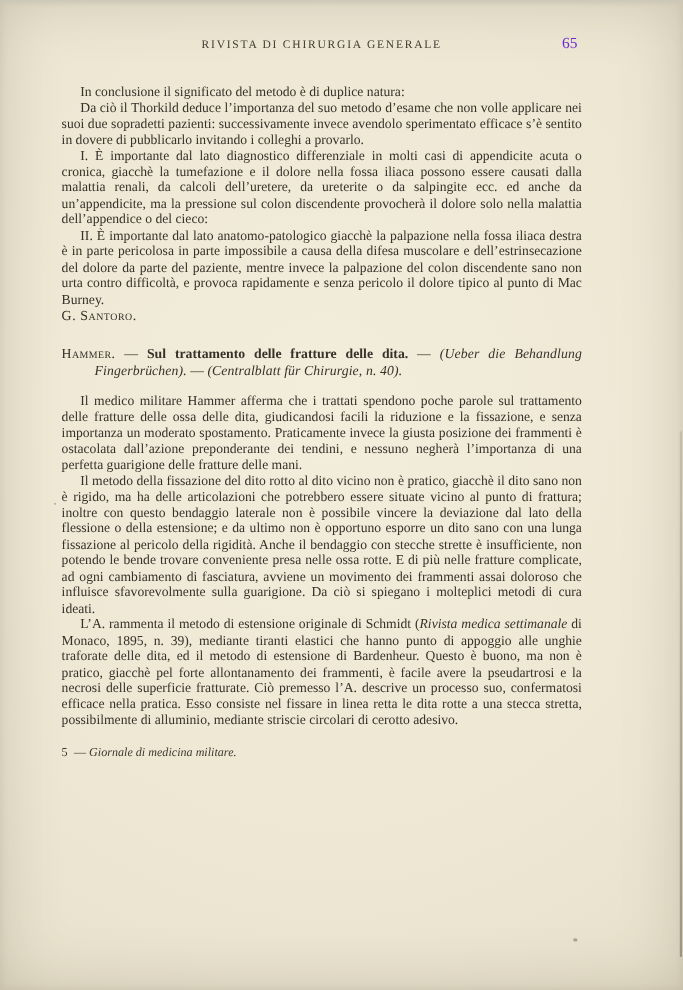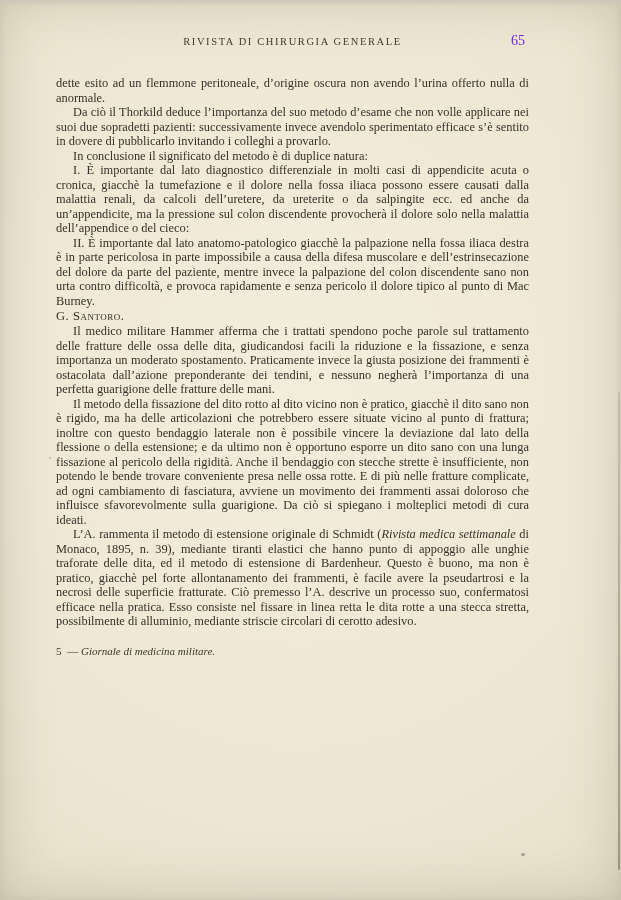--- a/index.html
+++ b/index.html
@@ -87,28 +87,36 @@
 <div class="speck-a"></div>
 <div class="speck-b"></div>
 
 <div class="content">
 
   <div class="page-header">
     <span class="journal-title">RIVISTA DI CHIRURGIA GENERALE</span>
     <span class="page-number">65</span>
   </div>
 
-  <p class="para continuation">dette esito ad un flemmone peritoneale, d’origine oscura non avendo l’urina offerto nulla di anormale.</p>
+  <p class="para">In conclusione il significato del metodo è di duplice natura:</p>
   <p class="para">Da ciò il Thorkild deduce l’importanza del suo metodo d’esame che non volle applicare nei suoi due sopradetti pazienti: successivamente invece avendolo sperimentato efficace s’è sentito in dovere di pubblicarlo invitando i colleghi a provarlo.</p>
-  <p class="para">In conclusione il significato del metodo è di duplice natura:</p>
   <p class="para">I. È importante dal lato diagnostico differenziale in molti casi di appendicite acuta o cronica, giacchè la tumefazione e il dolore nella fossa iliaca possono essere causati dalla malattia renali, da calcoli dell’uretere, da ureterite o da salpingite ecc. ed anche da un’appendicite, ma la pressione sul colon discendente provocherà il dolore solo nella malattia dell’appendice o del cieco:</p>
   <p class="para">II. È importante dal lato anatomo-patologico giacchè la palpazione nella fossa iliaca destra è in parte pericolosa in parte impossibile a causa della difesa muscolare e dell’estrinsecazione del dolore da parte del paziente, mentre invece la palpazione del colon discendente sano non urta contro difficoltà, e provoca rapidamente e senza pericolo il dolore tipico al punto di Mac Burney.</p>
 
   <p class="signature">G. Santoro.</p>
 
+  <p class="entry-heading">
+    <span class="author">Hammer.</span>
+    <span>—</span>
+    <span class="entry-title">Sul trattamento delle fratture delle dita.</span>
+    <span>—</span>
+    <i>(Ueber die Behandlung Fingerbrüchen).</i>
+    <span>—</span>
+    <i>(Centralblatt für Chirurgie, n. 40).</i>
+  </p>
 
   <p class="para">Il medico militare Hammer afferma che i trattati spendono poche parole sul trattamento delle fratture delle ossa delle dita, giudicandosi facili la riduzione e la fissazione, e senza importanza un moderato spostamento. Praticamente invece la giusta posizione dei frammenti è ostacolata dall’azione preponderante dei tendini, e nessuno negherà l’importanza di una perfetta guarigione delle fratture delle mani.</p>
   <p class="para">Il metodo della fissazione del dito rotto al dito vicino non è pratico, giacchè il dito sano non è rigido, ma ha delle articolazioni che potrebbero essere situate vicino al punto di frattura; inoltre con questo bendaggio laterale non è possibile vincere la deviazione dal lato della flessione o della estensione; e da ultimo non è opportuno esporre un dito sano con una lunga fissazione al pericolo della rigidità. Anche il bendaggio con stecche strette è insufficiente, non potendo le bende trovare conveniente presa nelle ossa rotte. E di più nelle fratture complicate, ad ogni cambiamento di fasciatura, avviene un movimento dei frammenti assai doloroso che influisce sfavorevolmente sulla guarigione. Da ciò si spiegano i molteplici metodi di cura ideati.</p>
   <p class="para"><span>L’A. rammenta il metodo di estensione originale di Schmidt (</span><i>Rivista medica settimanale</i><span> di Monaco, 1895, n. 39), mediante tiranti elastici che hanno punto di appoggio alle unghie traforate delle dita, ed il metodo di estensione di Bardenheur. Questo è buono, ma non è pratico, giacchè pel forte allontanamento dei frammenti, è facile avere la pseudartrosi e la necrosi delle superficie fratturate. Ciò premesso l’A. descrive un processo suo, confermatosi efficace nella pratica. Esso consiste nel fissare in linea retta le dita rotte a una stecca stretta, possibilmente di alluminio, mediante striscie circolari di cerotto adesivo.</span></p>
 
   <p class="page-footer">
     <span class="mark">5</span>
     <span>—</span>
     <i>Giornale di medicina militare.</i>
   </p>

